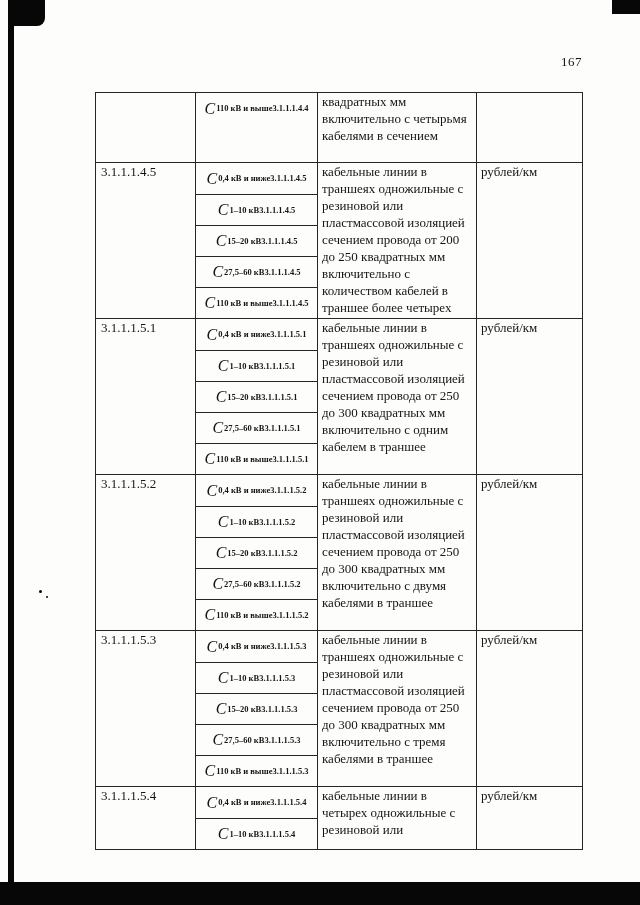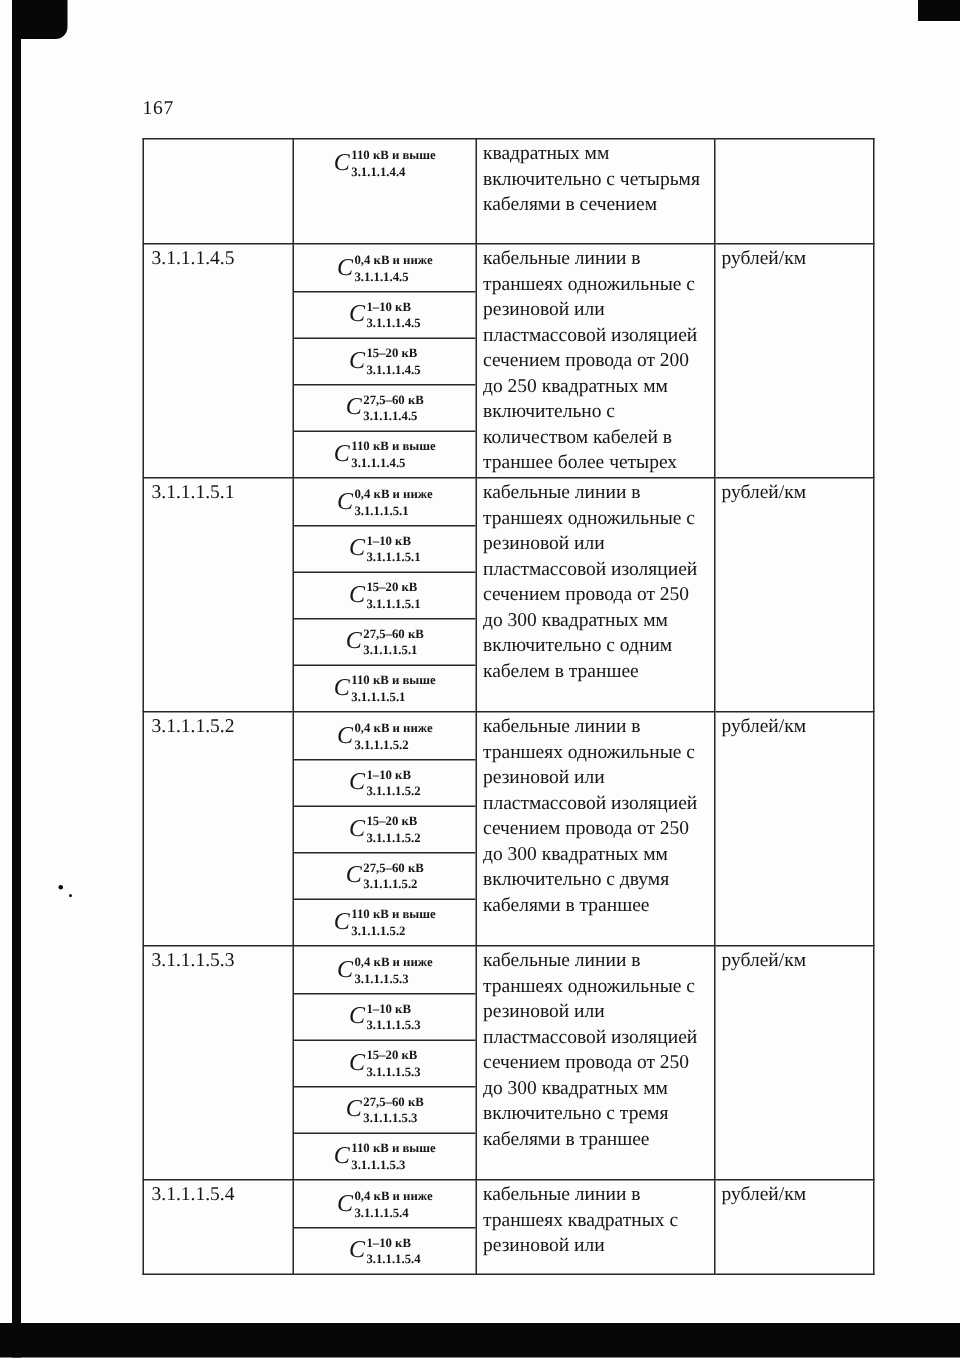--- a/index.html
+++ b/index.html
@@ -14,22 +14,22 @@
   
   .scan { position:absolute; background:#070707; }
   .edge-left   { left:8px;  top:0; width:6px;  height:905px; }
   .corner-tl   { left:8px;  top:0; width:37px; height:26px; border-bottom-right-radius:8px; }
   .corner-tr   { right:0;   top:0; width:28px; height:14px; }
   .edge-bottom { left:0;  bottom:0; width:640px; height:23px; }
   .speck-a { left:39px; top:590px; width:3px; height:3px; border-radius:50%; }
   .speck-b { left:46px; top:596px; width:2px; height:2px; border-radius:50%; }
 
   .page-number {
-    position:absolute; top:64px; left:95px; width:487px;
-    text-align:left; font-size:13px; letter-spacing:.5px;
+    position:absolute; top:54px; left:95px; width:487px;
+    text-align:right; font-size:13px; letter-spacing:.5px;
   }
 
   table.tariff-table {
     position:absolute; top:92px; left:95px; width:487px;
     border-collapse:collapse; table-layout:fixed;
   }
   td {
     border:1px solid #262626;
     vertical-align:top;
     font-size:13px;
@@ -52,21 +52,21 @@
   .formula-item + .formula-item { border-top:1px solid #262626; }
 
   .formula { display:inline-flex; align-items:center; white-space:nowrap; }
   .c-letter {
     font-family:"Liberation Serif", serif;
     font-style:italic;
     font-size:16px;
     line-height:1;
   }
   .scripts {
-    display:inline-flex; flex-direction:column; align-items:flex-start;
+    display:inline-flex; flex-direction:row; align-items:flex-start;
     margin-left:1px;
     font-size:8.5px; font-weight:700; line-height:1.25;
   }
   #table-body tr:first-child { height:70px; }
 </style>
 </head>
 <body>
 
 <div class="page">
   <div class="scan edge-left"></div>
@@ -325,18 +325,18 @@
             <div class="formula-item">
               <span class="formula">
                 <i class="c-letter">C</i>
                 <span class="scripts">
                   <span class="sup-line">1–10 кВ</span>
                   <span class="sub-line">3.1.1.1.5.4</span>
                 </span>
               </span>
             </div>
           </td>
-          <td class="desc-cell">кабельные линии в траншеях квадратных с резиновой или</td>
+          <td class="desc-cell">кабельные линии в четырех одножильные с резиновой или</td>
           <td class="unit-cell">рублей/км</td>
         </tr>
       </tbody>
   </table>
 </div>
 
 </body></html>

